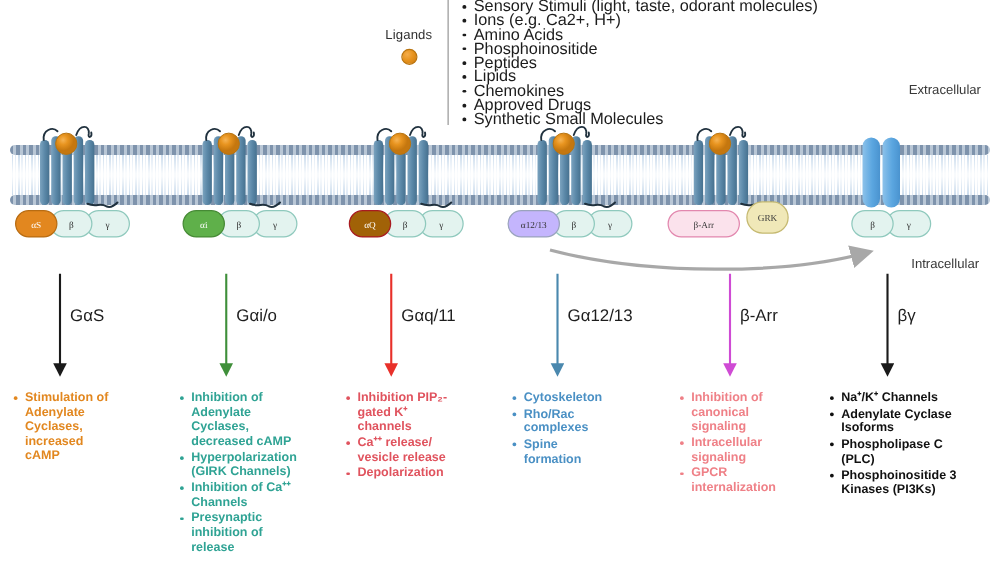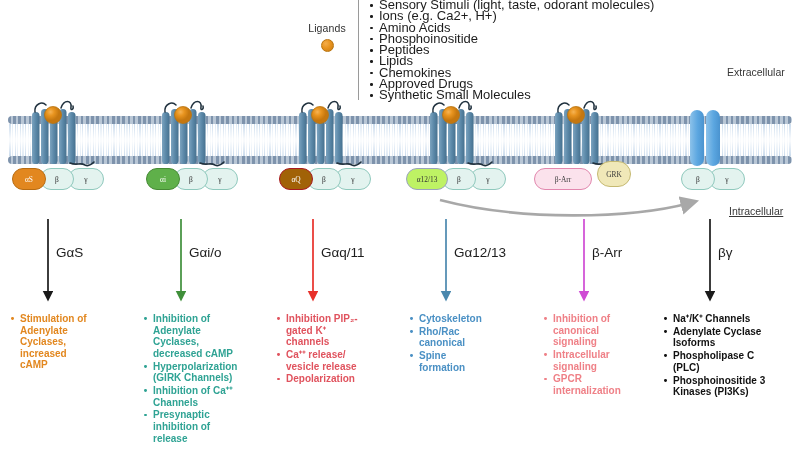--- a/index.html
+++ b/index.html
@@ -68,21 +68,21 @@
     background: #1c1c1c;
   }
 
   
   .side-label {
     position: absolute;
     font-size: 10.5px;
     color: #383838;
   }
   #extracellular-label { left: 727px; top: 66px; }
-  #intracellular-label { left: 729px; top: 205px; text-decoration: underline; }
+  #intracellular-label { left: 729px; top: 205px; }
 
   
   #membrane {
     position: absolute;
     left: 8px; top: 116px;
     width: 784px; height: 48px;
   }
   .leaflet {
     position: absolute; left: 0; width: 100%;
     height: 8px;
@@ -132,21 +132,21 @@
     position: relative;
   }
   .sub-alpha { min-width: 34px; padding: 0 6px; margin-right: -6px; z-index: 3; }
   .sub-beta  { width: 34px; margin-right: -6px; z-index: 2;
                background: #e3f3ef; border: 1.1px solid #8fc9bd; }
   .sub-gamma { width: 36px; z-index: 1;
                background: #e3f3ef; border: 1.1px solid #8fc9bd; }
   .alpha-s   { background: #e2871f; border: 1.1px solid #b86c12; color: #fff; }
   .alpha-i   { background: #5fb04a; border: 1.1px solid #468a35; color: #fff; }
   .alpha-q   { background: #a16207; border: 1.1px solid #a81a20; color: #fff; }
-  .alpha-12  { background: #bef264; border: 1.1px solid #9aa3bd; color: #333; min-width: 42px; }
+  .alpha-12  { background: #c4b5fd; border: 1.1px solid #9aa3bd; color: #333; min-width: 42px; }
   .sub-barr  { width: 58px; background: #fbe2ec; border: 1.1px solid #e287ae; color: #3a3a3a; }
   .sub-grk   { width: 34px; height: 26px; border-radius: 13px;
                background: #f0e8b8; border: 1.1px solid #c5b971; color: #3a3a3a; }
   .pathway-label {
     position: absolute;
     font-size: 13.5px;
     color: #1d1d1d;
     white-space: nowrap;
   }
 
@@ -347,21 +347,21 @@
   </ul>
 
   <ul class="outcomes" style="left:276px; top:313px; width:86px; color:#e0535e;">
     <li>Inhibition PIP₂-gated K⁺ channels</li>
     <li>Ca⁺⁺ release/ vesicle release</li>
     <li>Depolarization</li>
   </ul>
 
   <ul class="outcomes" style="left:409px; top:313px; width:86px; color:#4a90c4;">
     <li>Cytoskeleton</li>
-    <li>Rho/Rac canonical</li>
+    <li>Rho/Rac complexes</li>
     <li>Spine formation</li>
   </ul>
 
   <ul class="outcomes" style="left:543px; top:313px; width:90px; color:#ef8087;">
     <li>Inhibition of canonical signaling</li>
     <li>Intracellular signaling</li>
     <li>GPCR internalization</li>
   </ul>
 
   <ul class="outcomes" style="left:663px; top:313px; width:110px; color:#111111;">

